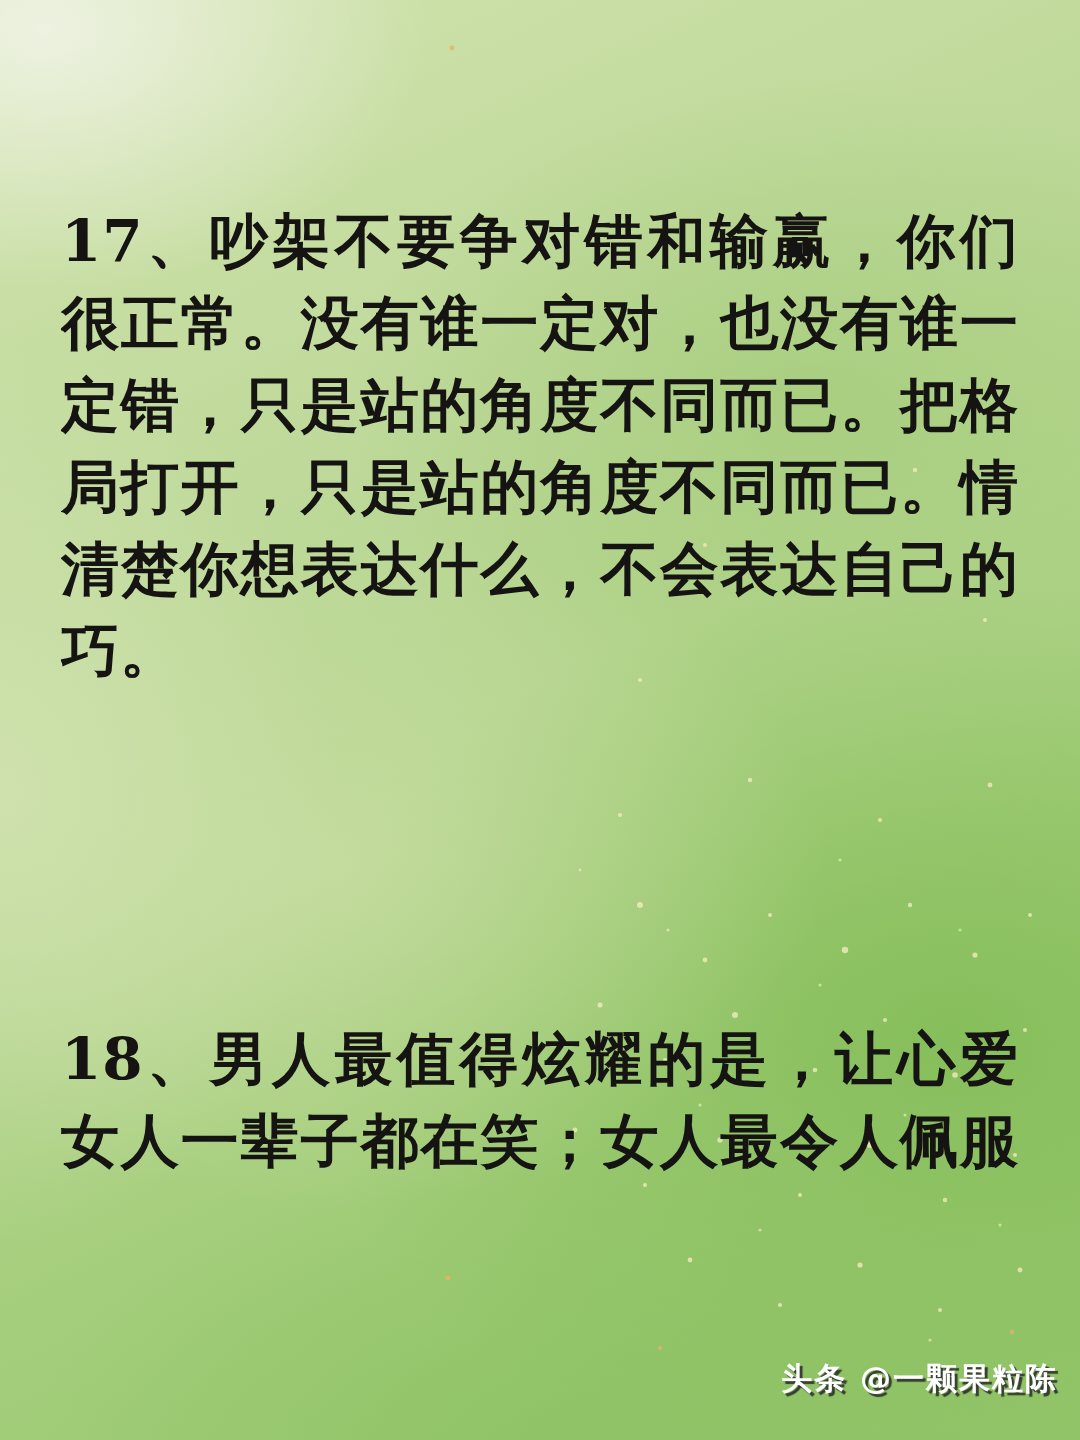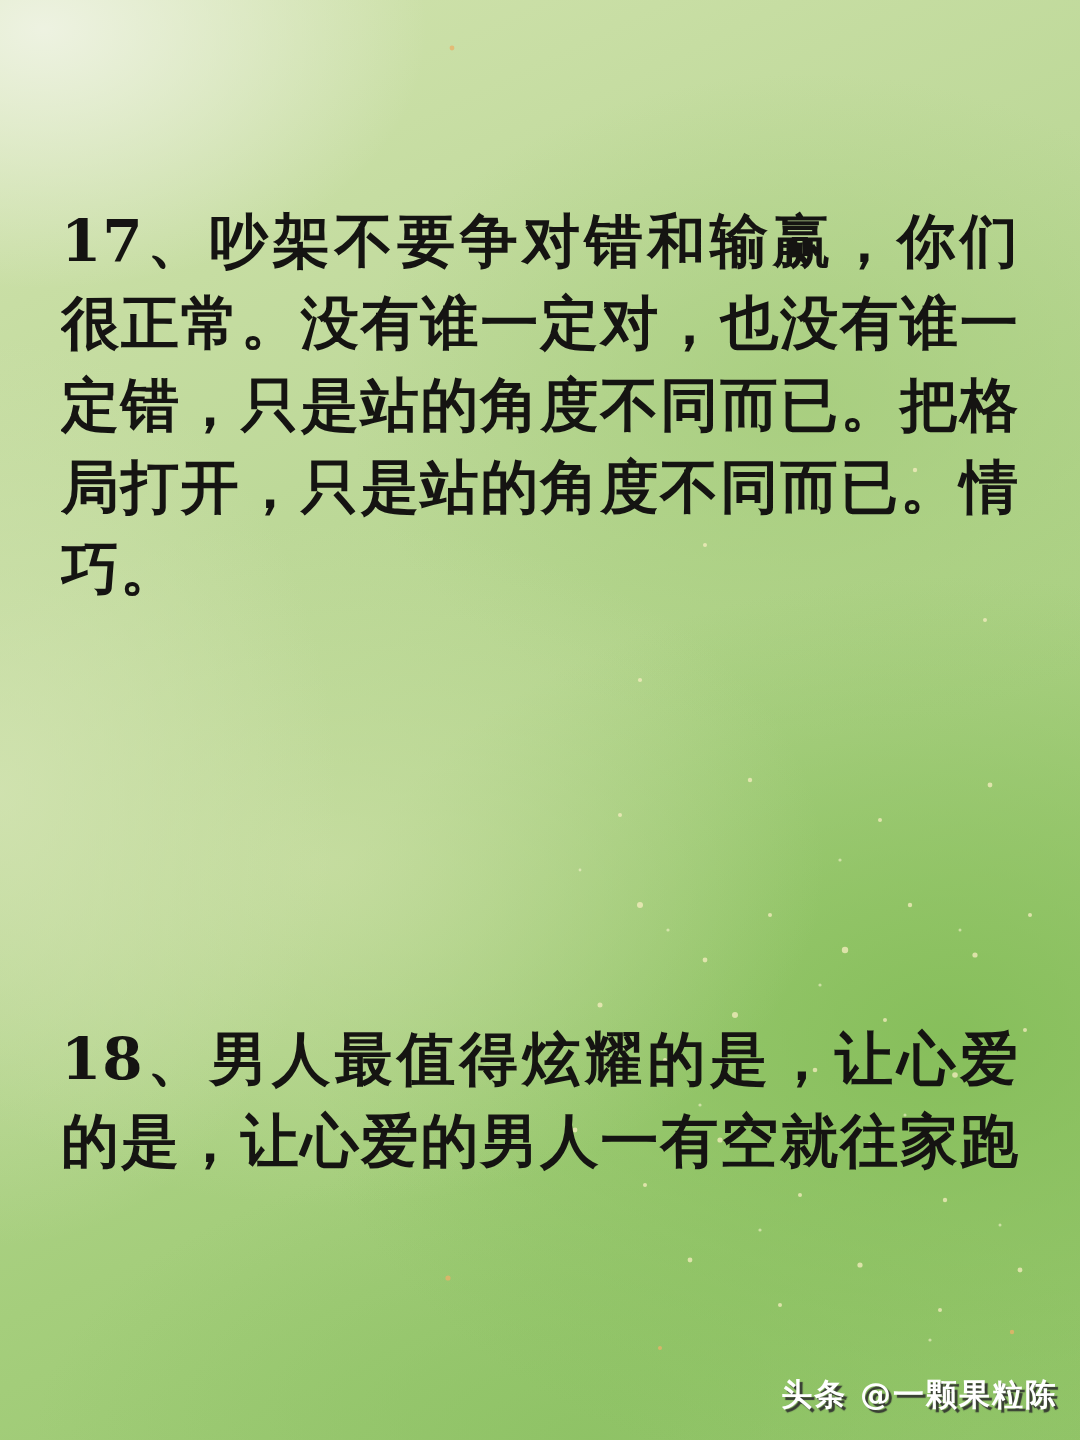--- a/index.html
+++ b/index.html
@@ -47,21 +47,21 @@
     text-justify: inter-character;
   }
   .quote .line.last {
     text-align-last: left;
   }
   #quote-17 { top: 200px; }
   #quote-18 { top: 1018px; }
   .watermark {
     position: absolute;
     right: 22px;
-    bottom: 24px;
+    bottom: 40px;
     font-family: "DejaVu Sans", "Liberation Sans", sans-serif;
     font-weight: bold;
     font-size: 31px;
     letter-spacing: 2px;
     color: #ffffff;
     text-shadow: 3px 3px 1px rgba(45,45,45,0.9);
     white-space: nowrap;
   }
 </style>
 </head>
@@ -124,25 +124,26 @@
       <circle cx="1012" cy="1332" r="2.2"></circle>
         <circle cx="660" cy="1348" r="2"></circle>
     </g>
   </svg>
 
   <div class="quote" id="quote-17">
     <div class="line">17、吵架不要争对错和输赢，你们是</div>
     <div class="line">很正常。没有谁一定对，也没有谁一</div>
     <div class="line">定错，只是站的角度不同而已。把格</div>
     <div class="line">局打开，只是站的角度不同而已。情绪</div>
+    <div class="line">清楚你想表达什么，不会表达自己的</div>
     <div class="line last">巧。</div>
   </div>
 
   <div class="quote" id="quote-18">
     <div class="line">18、男人最值得炫耀的是，让心爱的</div>
-    <div class="line">的是，让心爱的男人一有空就往家跑</div>
+    <div class="line">女人一辈子都在笑；女人最令人佩服</div>
   </div>
 
   <div class="watermark">
     <span>头条</span><span> </span><span>@一颗果粒陈</span>
   </div>
 
 </div>
 
 </body></html>

